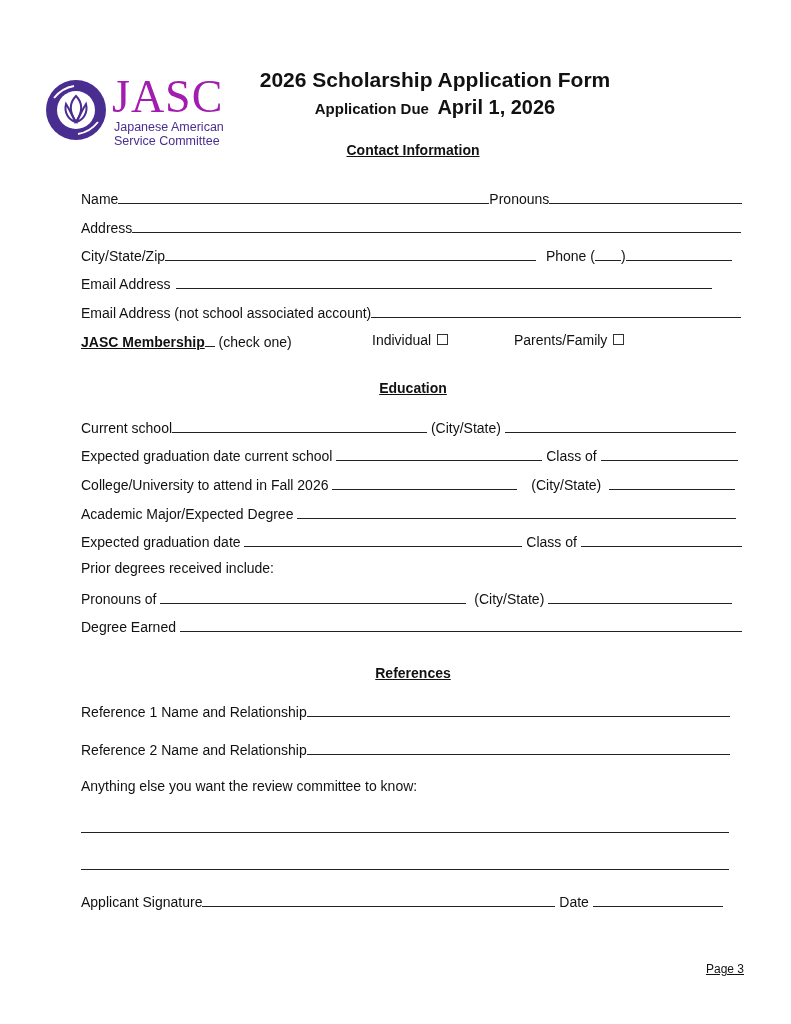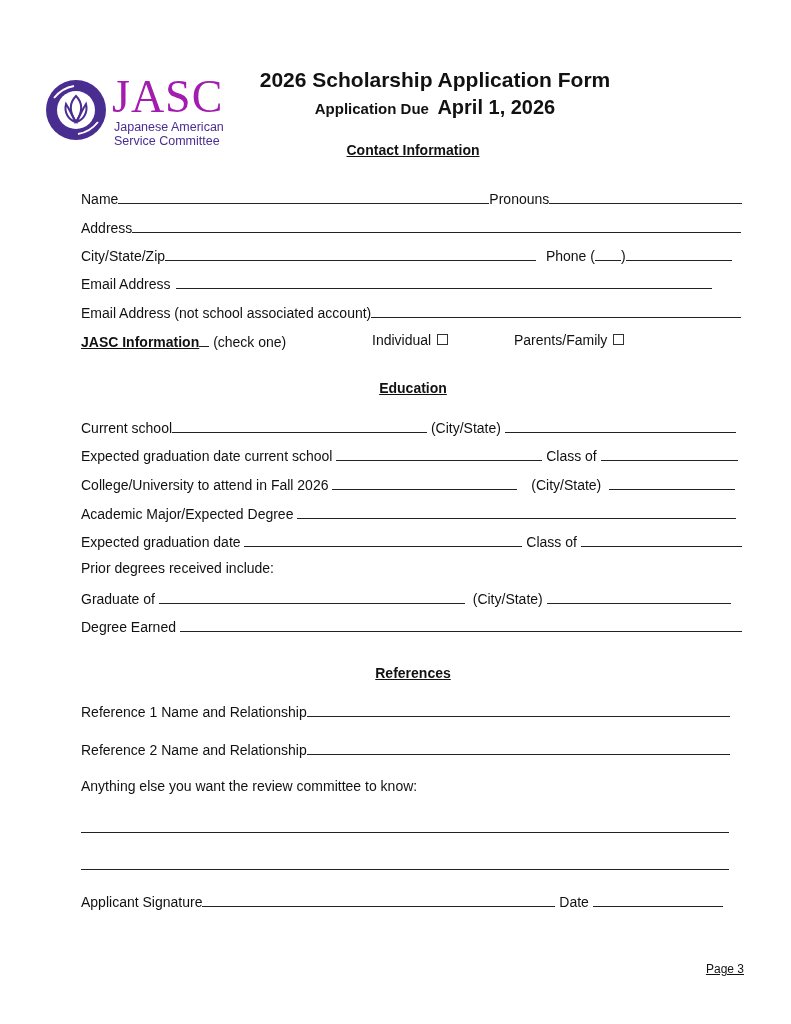--- a/index.html
+++ b/index.html
@@ -58,21 +58,21 @@
   <span>City/State/Zip</span><span class="line" style="width:371px"></span>
   <span style="margin-left:6px">Phone (</span><span class="line" style="width:26px"></span><span>)</span><span class="line" style="width:106px"></span>
 </div>
 <div class="abs row" style="top:274px">
   <span>Email Address</span><span class="line" style="width:536px;margin-left:6px"></span>
 </div>
 <div class="abs row" style="top:303px">
   <span>Email Address (not school associated account)</span><span class="line" style="width:370px"></span>
 </div>
 <div class="abs row" style="top:332px">
-  <span class="bold-u">JASC Information</span><span class="line" style="width:10px"></span>
+  <span class="bold-u">JASC Membership</span><span class="line" style="width:10px"></span>
   <span>(check one)</span>
 </div>
 <div class="abs row" style="top:332px;left:372px">
   <span>Individual</span><span class="checkbox"></span>
 </div>
 <div class="abs row" style="top:332px;left:514px">
   <span>Parents/Family</span><span class="checkbox"></span>
 </div>
 
 <div class="abs section" style="top:380px">Education</div>
@@ -99,21 +99,21 @@
   <span class="line" style="width:439px"></span>
 </div>
 <div class="abs row" style="top:532px">
   <span>Expected graduation date</span>
   <span class="line" style="width:278px"></span>
   <span>Class of</span>
   <span class="line" style="width:161px"></span>
 </div>
 <div class="abs row" style="top:560px">Prior degrees received include:</div>
 <div class="abs row" style="top:589px">
-  <span>Graduate of</span>
+  <span>Pronouns of</span>
   <span class="line" style="width:306px"></span>
   <span style="margin-left:4px">(City/State)</span>
   <span class="line" style="width:184px"></span>
 </div>
 <div class="abs row" style="top:617px">
   <span>Degree Earned</span>
   <span class="line" style="width:562px"></span>
 </div>
 
 <div class="abs section" style="top:665px">References</div>

